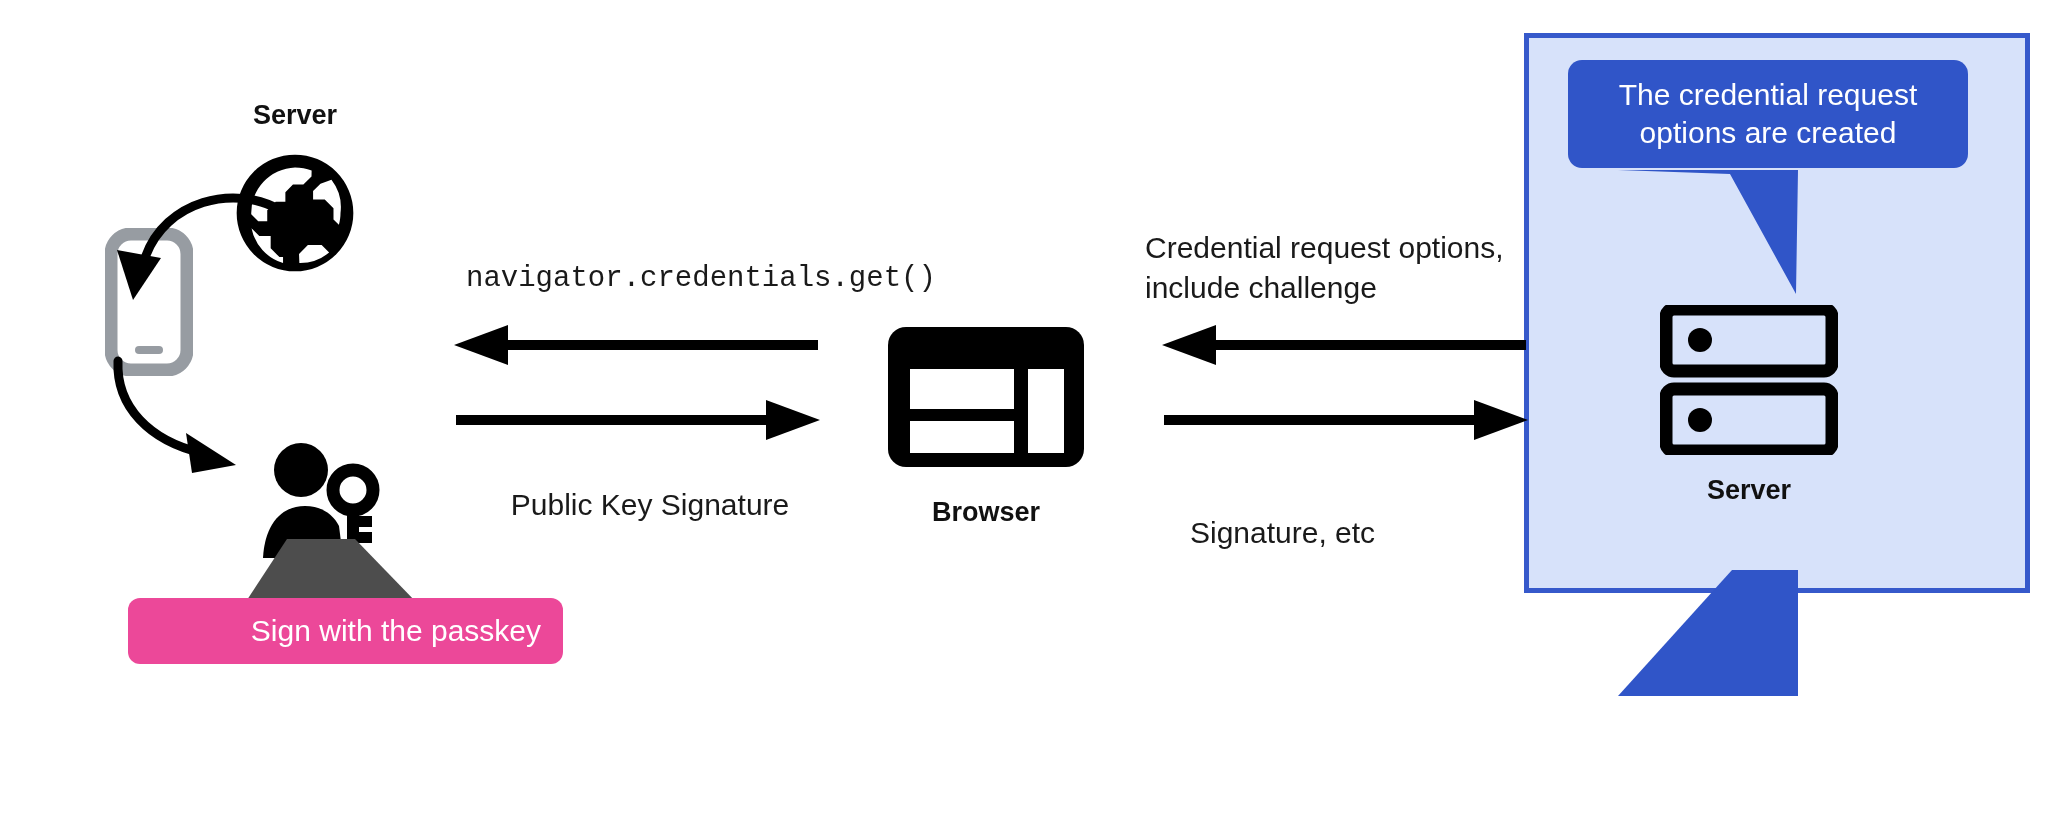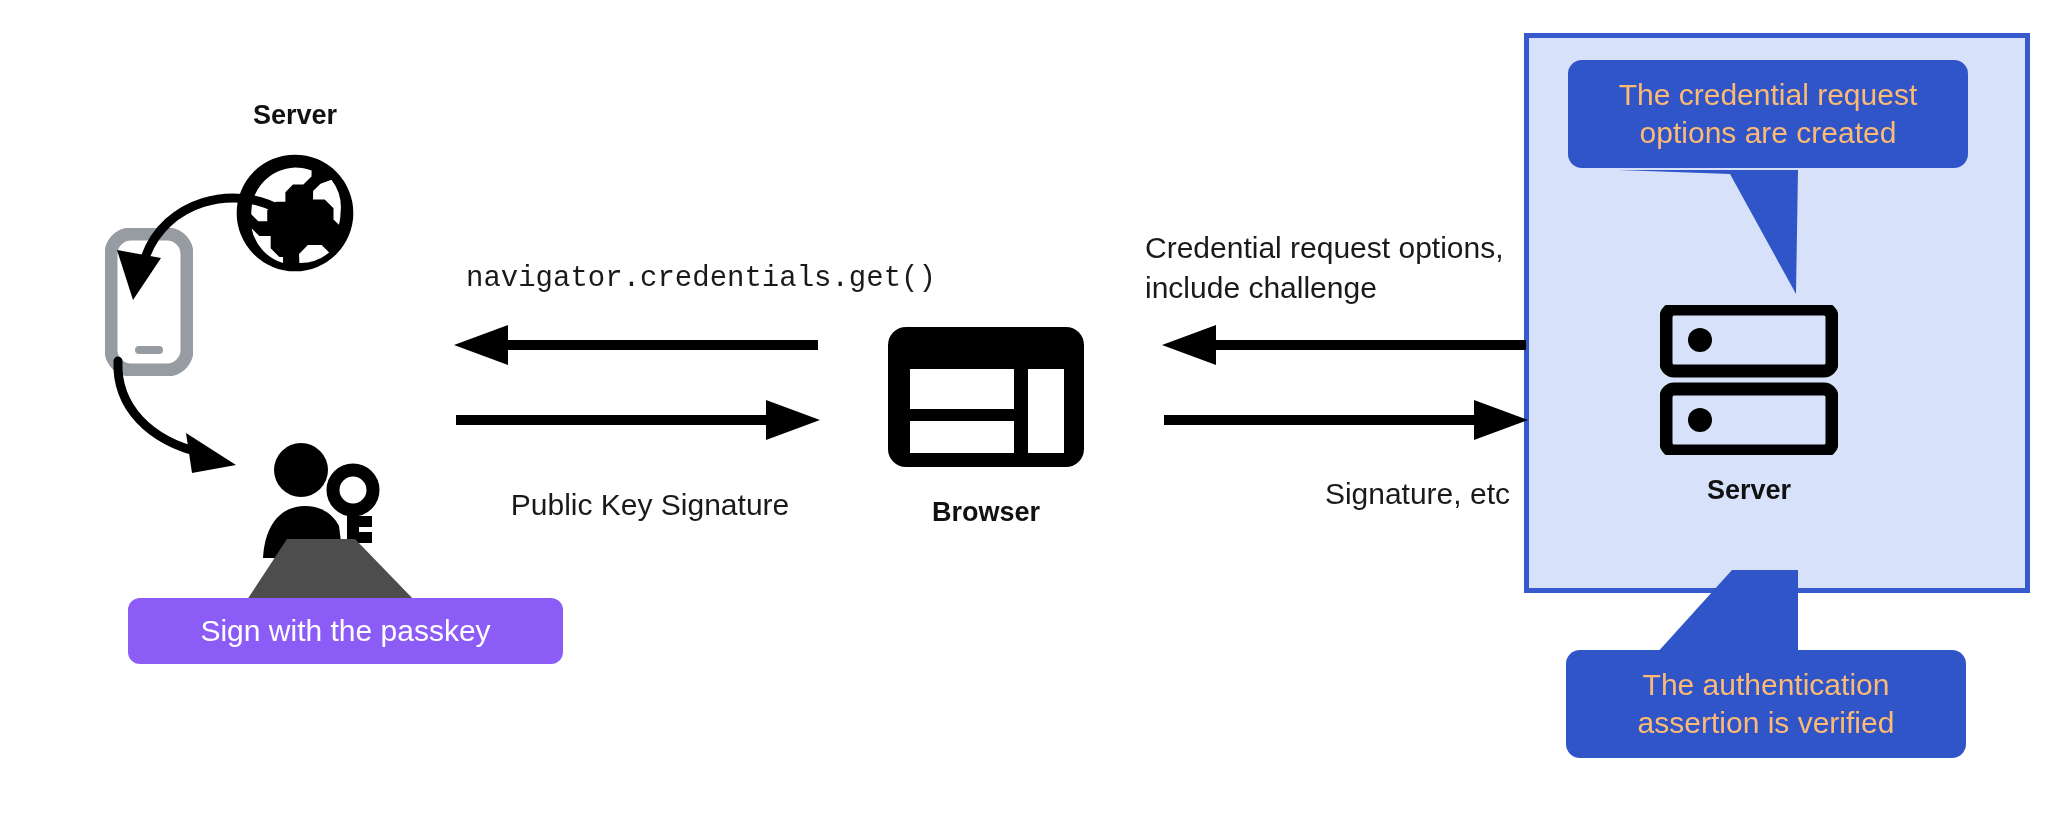--- a/index.html
+++ b/index.html
@@ -46,36 +46,36 @@
     width: 506px;
     height: 560px;
     background: #d7e2fa;
     border: 5px solid #3659cb;
     box-sizing: border-box;
   }
 
   
   .callout-blue {
     background: #3055c8;
-    color: #fdba74;
+    color: #ffffff;
     border-radius: 14px;
     font-size: 30px;
     line-height: 38px;
     text-align: center;
     padding: 16px 20px;
     box-sizing: border-box;
     white-space: pre-line;
   }
   .callout-dark {
-    background: #8b5cf6;
+    background: #ec4899;
     color: #ffffff;
     border-radius: 12px;
     font-size: 30px;
     line-height: 38px;
-    text-align: center;
+    text-align: right;
     padding: 14px 22px;
     box-sizing: border-box;
     white-space: pre-line;
   }
   .tail { pointer-events: none; }
 </style>
 </head>
 <body>
 
 <div id="stage">
@@ -154,37 +154,35 @@
   <svg class="abs tail" style="left:1160px; top:325px;" width="370" height="40">
     <line x1="46" y1="20" x2="366" y2="20" stroke="#000" stroke-width="10"></line>
     <polygon points="2,20 56,0 56,40" fill="#000"></polygon>
   </svg>
 
   <svg class="abs tail" style="left:1160px; top:400px;" width="370" height="40">
     <line x1="4" y1="20" x2="324" y2="20" stroke="#000" stroke-width="10"></line>
     <polygon points="368,20 314,0 314,40" fill="#000"></polygon>
   </svg>
 
-  <div class="abs lbl" style="left:1190px; top:474px; width:320px; text-align:right;">Signature, etc</div>
+  <div class="abs lbl" style="left:1190px; top:513px; width:320px; text-align:left;">Signature, etc</div>
 
   <svg class="abs tail" style="left:1608px; top:170px;" width="220" height="130">
     <polygon points="10,0 190,0 188,124 122,4" fill="#3055c8"></polygon>
   </svg>
   <div class="abs callout-blue" style="left:1568px; top:60px; width:400px;">The credential request
 options are created</div>
 
   <div class="abs" style="left:1660px; top:305px; width:178px; height:150px;">
     <svg width="178" height="150" viewBox="0 0 178 150">
       <rect x="6" y="4" width="166" height="62" rx="8" ry="8" fill="none" stroke="#000" stroke-width="13"></rect>
       <circle cx="40" cy="35" r="12" fill="#000"></circle>
       <rect x="6" y="84" width="166" height="62" rx="8" ry="8" fill="none" stroke="#000" stroke-width="13"></rect>
       <circle cx="40" cy="115" r="12" fill="#000"></circle>
     </svg>
   </div>
   <div class="abs lbl-bold" style="left:1660px; top:468px; width:178px;margin-top:7px;">Server</div>
 
   <svg class="abs tail" style="left:1608px; top:570px;" width="220" height="130">
     <polygon points="124,0 190,0 190,126 10,126" fill="#3055c8"></polygon>
   </svg>
-  <div class="abs callout-blue" style="left:1566px; top:650px; width:400px;">The authentication
-assertion is verified</div>
 
 </div>
 
 </body></html>

